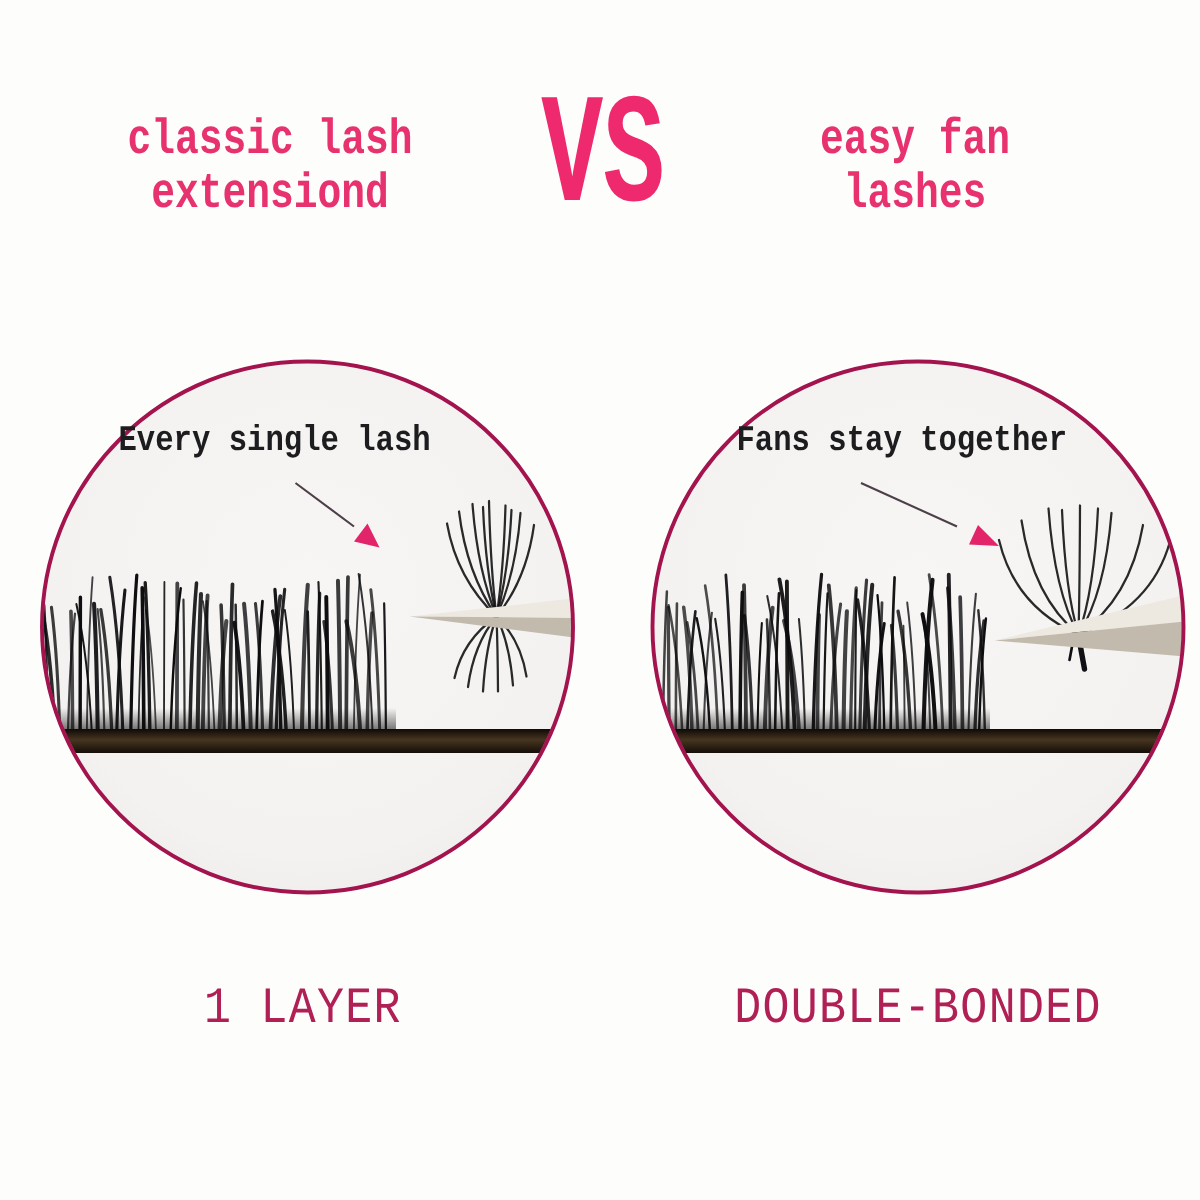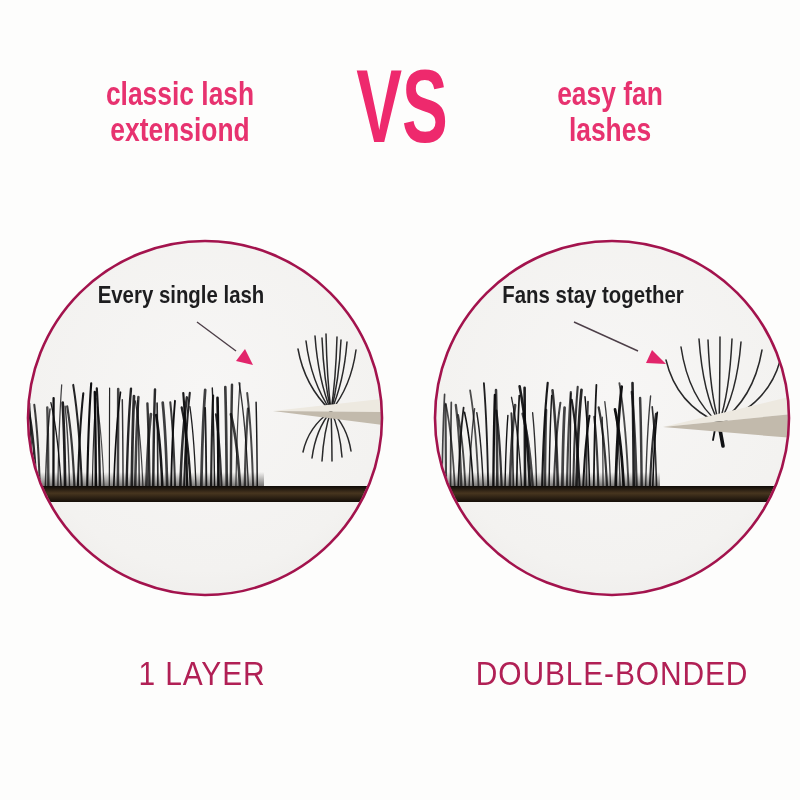--- a/index.html
+++ b/index.html
@@ -8,21 +8,21 @@
     --label-crimson:#B12055;
     --circle-ring:#A3134D;
     --arrow-pink:#E2256B;
   }
   html,body{margin:0;padding:0;}
   body{
     width:800px;height:800px;background:#FDFDFC;
     font-family:"Liberation Sans", sans-serif;
     -webkit-font-smoothing:antialiased;
   }
-  .canvas{position:relative;width:800px;height:800px;overflow:hidden;background:#FDFDFC;}
+  .canvas{position:relative;width:800px;height:800px;overflow:hidden;background:#FDFDFC;font-family:Liberation Mono, monospace;}
   .art{position:absolute;left:0;top:0;}
 
   .hdr-title{
     position:absolute;top:76px;text-align:center;
     font-weight:bold;font-size:33px;line-height:36px;
     color:var(--headline-pink);
     transform:scaleX(.80);transform-origin:center;
     white-space:nowrap;
   }
   .hdr-left{left:60px;width:240px;}

